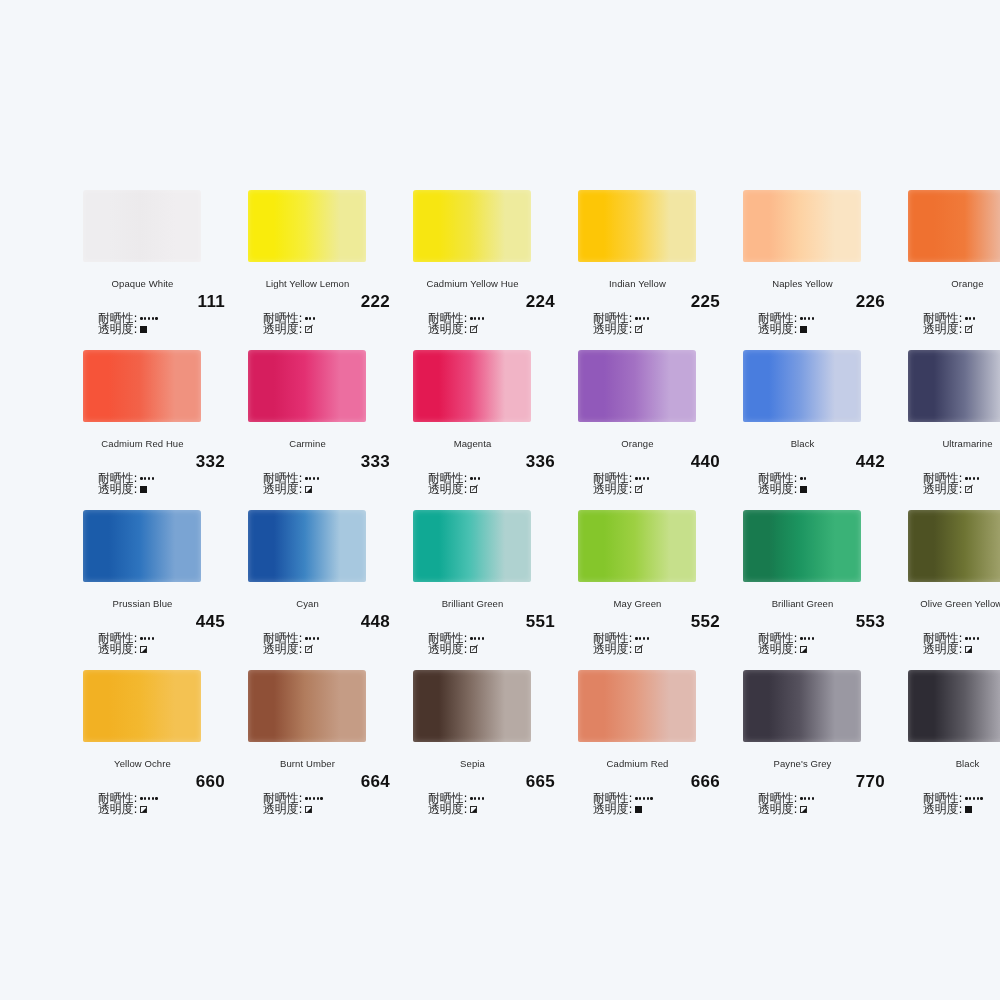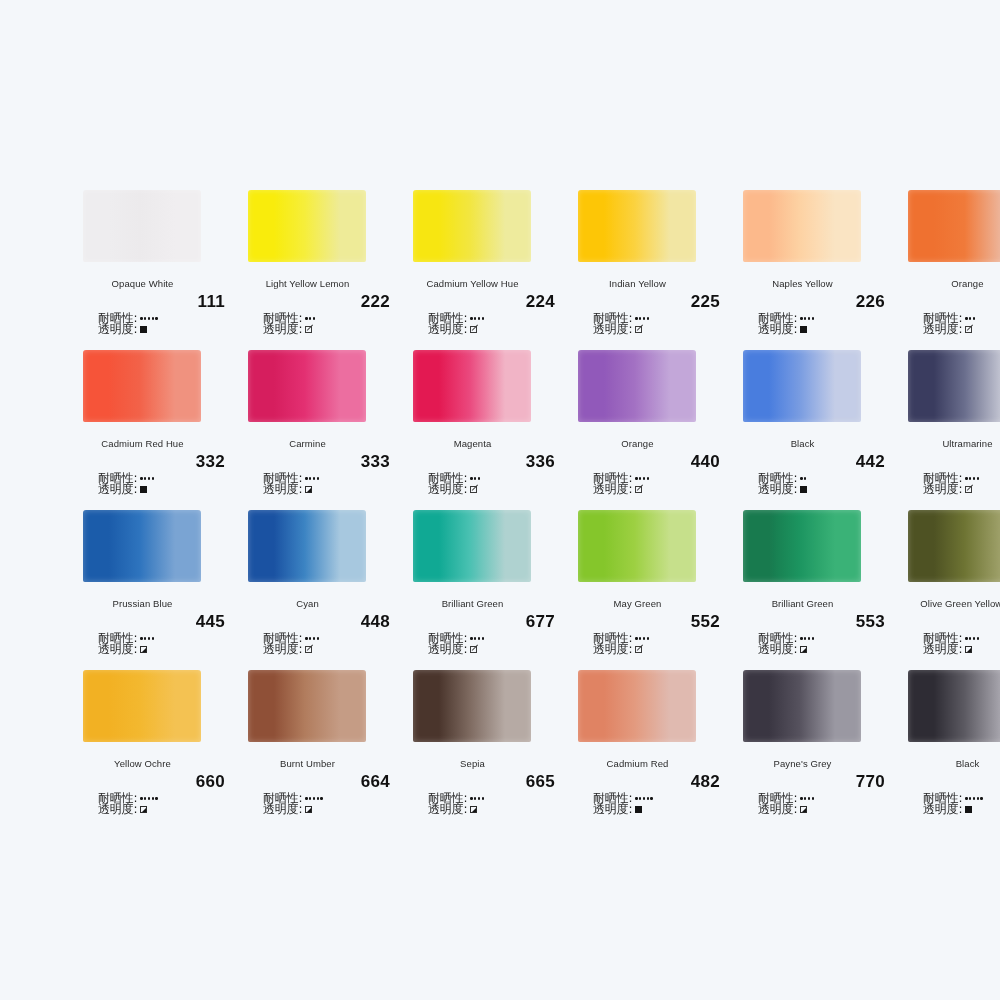--- a/index.html
+++ b/index.html
@@ -425,21 +425,21 @@
           </div>
           <div class="prop-row">
             <span class="prop-label">透明度:</span>
             <span class="prop-symbol sym-transparent"></span>
           </div>
         </div>
       </div>
       <div class="swatch-cell">
         <div class="swatch-patch" style="background: linear-gradient(to right, rgb(18, 168, 148) 0%, rgb(18, 168, 148) 22%, rgb(76, 192, 178) 48%, rgb(176, 210, 208) 78%, rgb(176, 210, 208) 100%);"></div>
         <div class="swatch-name">Brilliant Green</div>
-        <div class="swatch-number">677</div>
+        <div class="swatch-number">551</div>
         <div class="swatch-props">
           <div class="prop-row">
             <span class="prop-label">耐晒性:</span>
             <span class="prop-dots">
               <span class="dot"></span>
               <span class="dot"></span>
               <span class="dot"></span>
               <span class="dot"></span>
             </span>
           </div>
@@ -567,21 +567,21 @@
           </div>
           <div class="prop-row">
             <span class="prop-label">透明度:</span>
             <span class="prop-symbol sym-semi"></span>
           </div>
         </div>
       </div>
       <div class="swatch-cell">
         <div class="swatch-patch" style="background: linear-gradient(to right, rgb(223, 131, 100) 0%, rgb(223, 131, 100) 22%, rgb(226, 154, 128) 48%, rgb(223, 186, 176) 78%, rgb(223, 186, 176) 100%);"></div>
         <div class="swatch-name">Cadmium Red</div>
-        <div class="swatch-number">482</div>
+        <div class="swatch-number">666</div>
         <div class="swatch-props">
           <div class="prop-row">
             <span class="prop-label">耐晒性:</span>
             <span class="prop-dots">
               <span class="dot"></span>
               <span class="dot"></span>
               <span class="dot"></span>
               <span class="dot"></span>
               <span class="dot"></span>
             </span>

